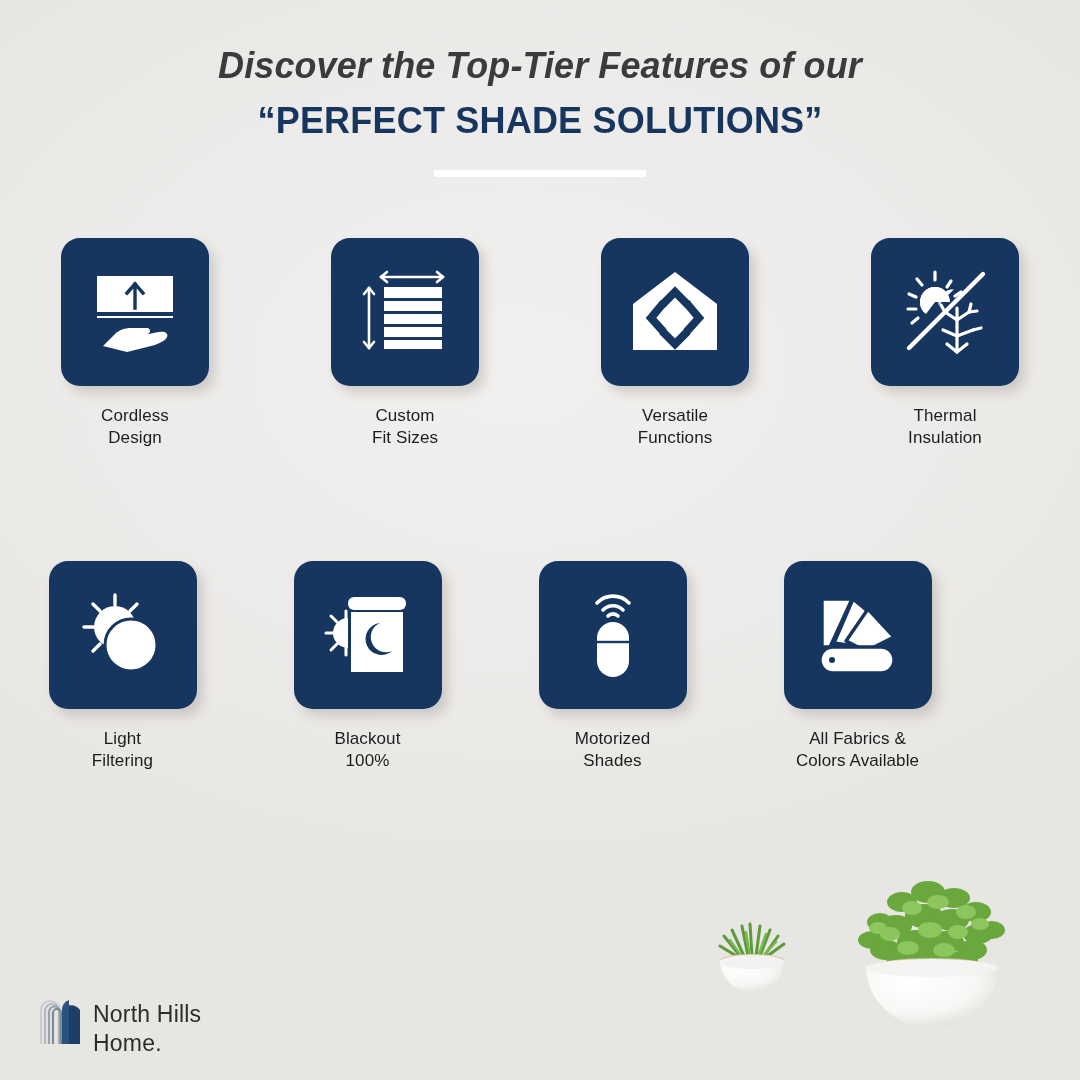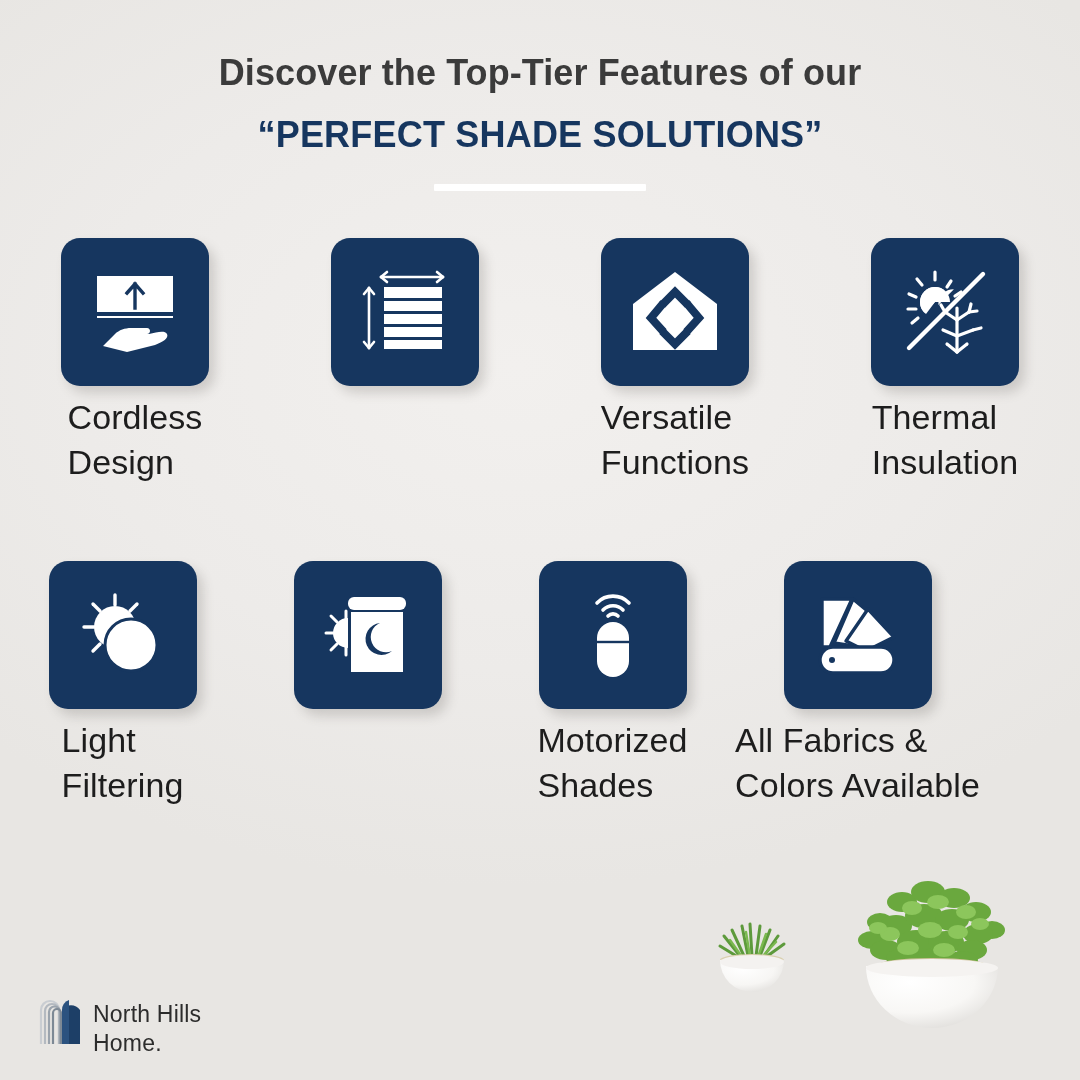--- a/index.html
+++ b/index.html
@@ -10,23 +10,23 @@
     position:relative;
   }
   #stage{
     position:absolute;inset:0;
     background:
       radial-gradient(ellipse 760px 520px at 48% 34%, #f2f0ee 0%, #edebe9 58%, #e8e6e3 100%);
   }
   
   .header{position:absolute;top:0;left:0;width:1080px;text-align:center;}
   .head-line1{
-    margin:16px;padding-top:36px;
+    margin:9px;padding-top:36px;
     font-size:36px;font-weight:700;letter-spacing:.1px;
-    color:#3b3b3b;line-height:1.18;
+    color:#3b3b3b;line-height:1.18;font-style:italic;
   }
   .head-line2{
     margin:8px;padding-top:4px;
     font-size:36px;font-weight:700;letter-spacing:.2px;
     color:#16365f;line-height:1.18;
   }
   .divider{
     width:212px;height:7px;background:#ffffff;border-radius:1px;
     margin:27px auto 0 auto;
   }
@@ -38,23 +38,23 @@
   }
   .cell{display:flex;flex-direction:column;align-items:center;}
   .tile{
     width:148px;height:148px;border-radius:19px;
     background:#16365f;
     box-shadow:6px 7px 11px rgba(90,85,80,.22);
     display:flex;align-items:center;justify-content:center;
   }
   .tile svg{display:block;}
   .label{
-    margin-top:9px;
-    font-size:34px;line-height:1.31;color:#1d1d1d;
-    text-align:left;font-weight:400;letter-spacing:.1px;
+    margin-top:19px;
+    font-size:17px;line-height:1.31;color:#1d1d1d;
+    text-align:center;font-weight:400;letter-spacing:.1px;
     white-space:pre-line;
   }
   .row2wrap{
     position:absolute;top:561px;left:0;width:980px;
     display:grid;grid-template-columns:repeat(4,1fr);
   }
   
   .logo{
     position:absolute;left:38px;bottom:22px;
     display:flex;align-items:center;gap:11px;
@@ -111,20 +111,22 @@
                 <path d="M14 86 L19 80"></path>
             </g>
             <rect x="29" y="25" width="58" height="11" fill="#fff"></rect>
             <rect x="29" y="39" width="58" height="10" fill="#fff"></rect>
             <rect x="29" y="52" width="58" height="10" fill="#fff"></rect>
             <rect x="29" y="65" width="58" height="10" fill="#fff"></rect>
             <rect x="29" y="78" width="58" height="9" fill="#fff"></rect>
           </svg>
         </span>
       </div>
+      <div class="label">Custom
+Fit Sizes</div>
     </div>
 
     <div class="cell">
       <div class="tile">
         <span>
           <svg width="100" height="100" viewBox="0 0 100 100">
             <path d="M50 10 L92 42 L92 88 L8 88 L8 42 Z" fill="#fff"></path>
             <g fill="none" stroke="#16365f" stroke-width="8" stroke-linecap="square">
               <path d="M40 40 L50 30 L60 40"></path>
               <path d="M40 72 L50 82 L60 72"></path>
@@ -211,20 +213,22 @@
               <path d="M28 26 L28 34"></path>
               <path d="M28 70 L28 62"></path>
             </g>
             <path d="M30 33 a15 15 0 0 0 0 30 Z" fill="#fff"></path>
             <rect x="30" y="12" width="58" height="13" rx="6" fill="#fff"></rect>
             <rect x="33" y="27" width="52" height="60" fill="#fff"></rect>
             <path d="M62 38 a16 16 0 1 0 12 28 a13 13 0 1 1 -12 -28 Z" fill="#16365f"></path>
           </svg>
         </span>
       </div>
+      <div class="label">Blackout
+100%</div>
     </div>
 
     <div class="cell">
       <div class="tile">
         <span>
           <svg width="100" height="100" viewBox="0 0 100 100">
             <g fill="none" stroke="#fff" stroke-width="3.6" stroke-linecap="round">
               <path d="M34 18 A22 22 0 0 1 66 18"></path>
               <path d="M40 25 A14 14 0 0 1 60 25"></path>
               <path d="M45 31 A7 7 0 0 1 55 31"></path>

